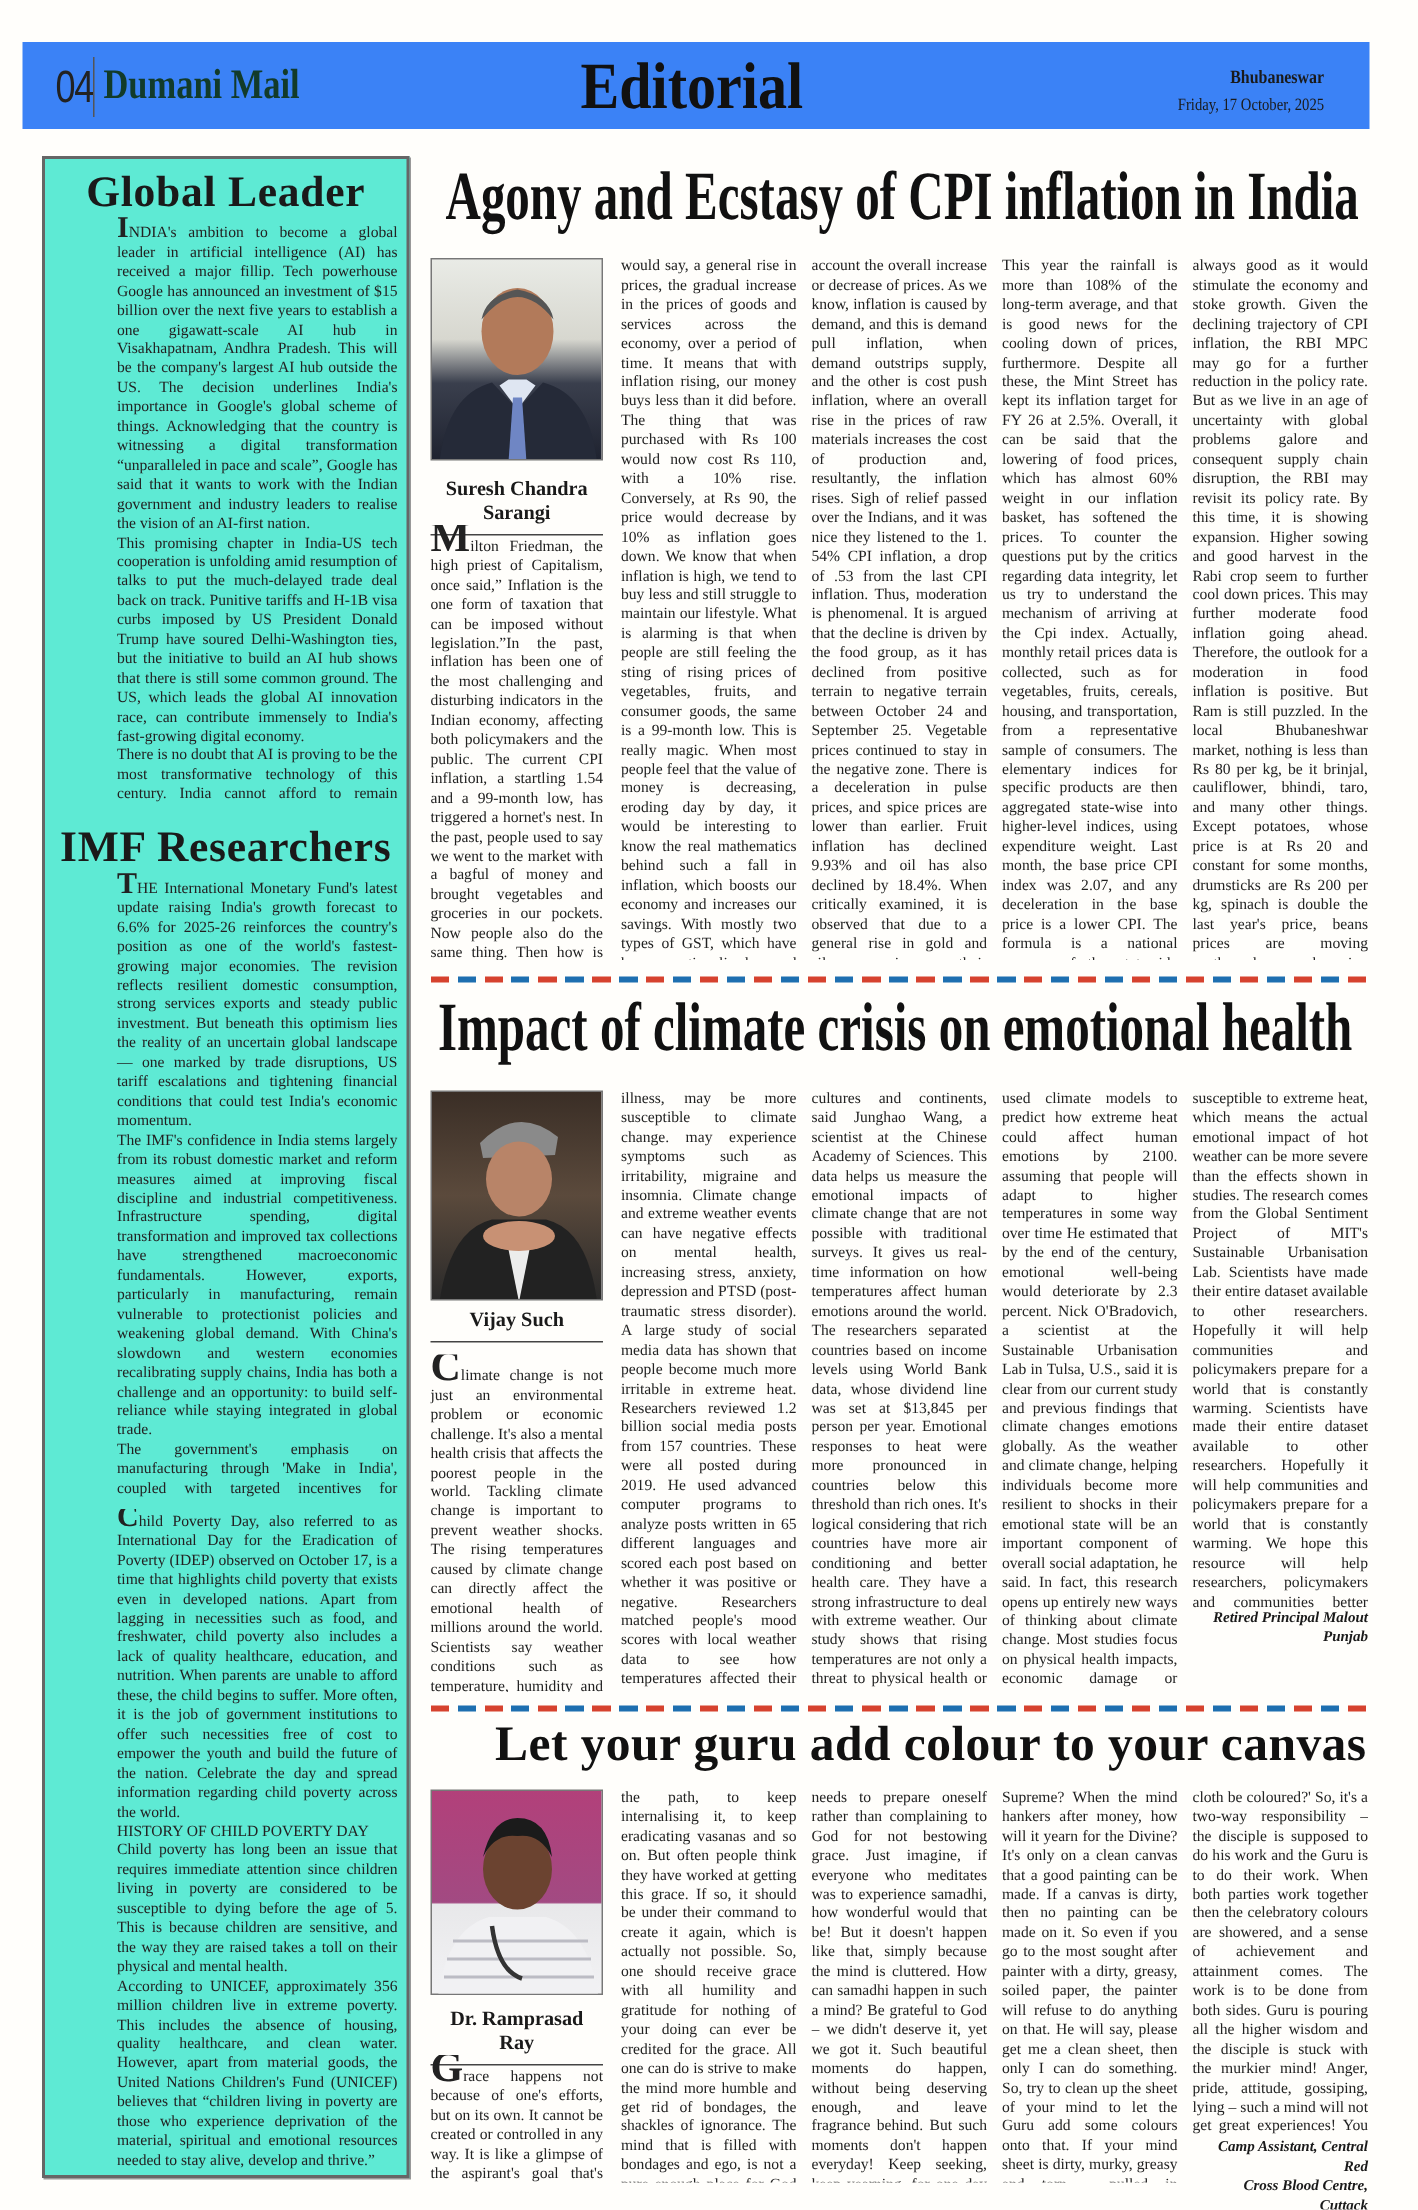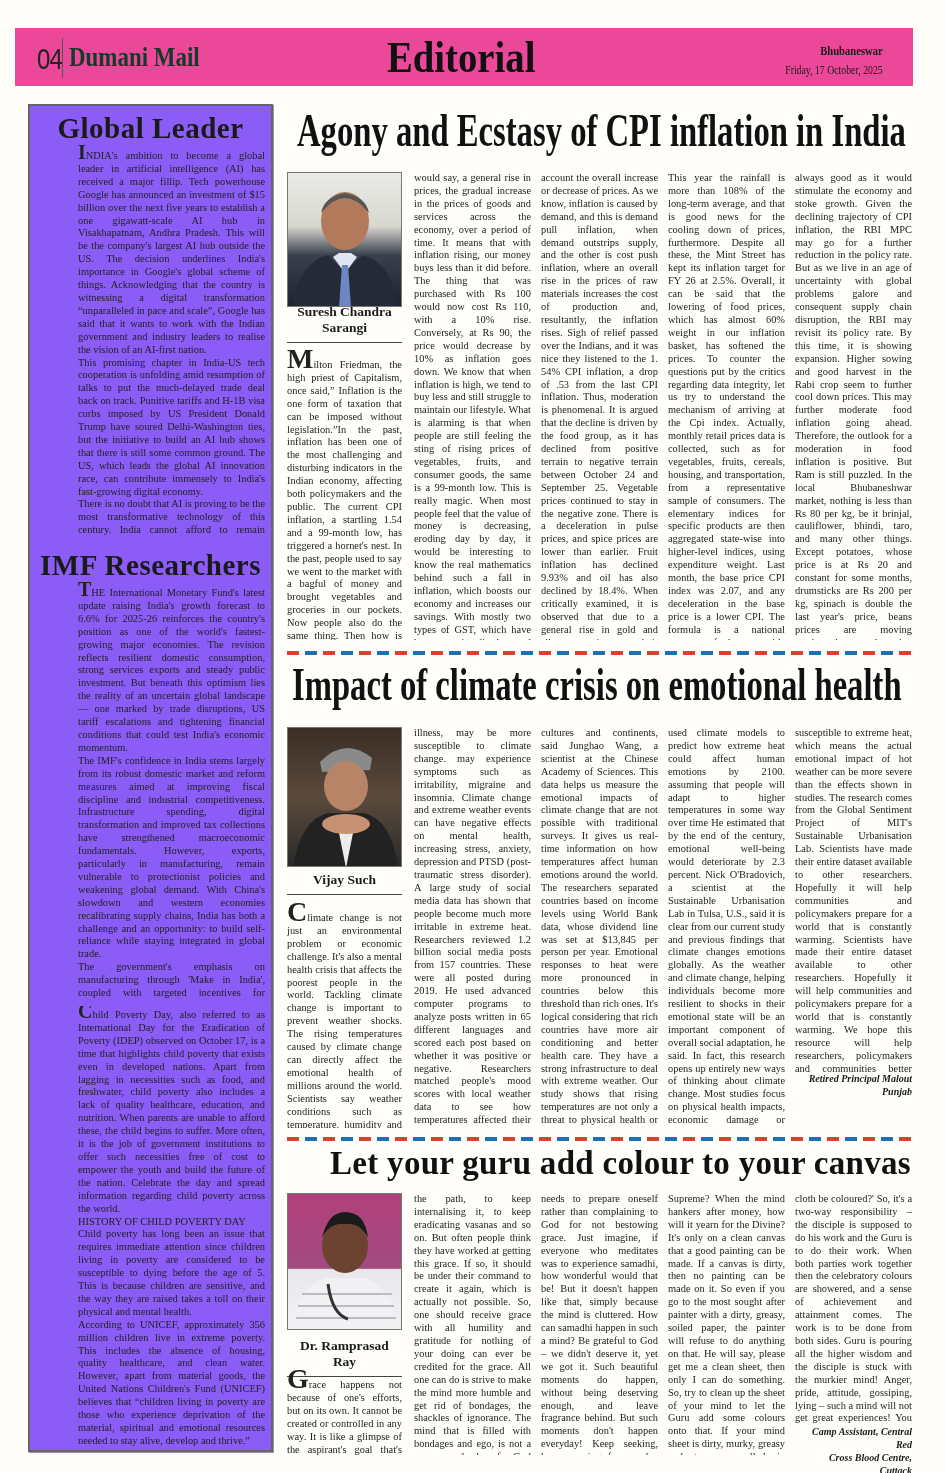--- a/index.html
+++ b/index.html
@@ -1,28 +1,28 @@
 <!DOCTYPE html>
 <html><head>
 <meta charset="utf-8">
 <style>
   * { box-sizing: border-box; margin: 0; padding: 0; }
   html, body { width: 945px; height: 1473px; background: #fffefb; overflow: hidden; }
   body { font-family: "Liberation Serif", serif; color: #1a1a1a; position: relative; }
 
-  .masthead { position: absolute; left: 15px; top: 28px; width: 898px; height: 58px; background: #ec4899; padding-left: 29px; }
+  .masthead { position: absolute; left: 15px; top: 28px; width: 898px; height: 58px; background: #3b82f6; padding-left: 29px; }
   .page-num { position: absolute; left: 22px; top: 14px; font-family: "Liberation Sans", sans-serif; font-size: 30px; font-weight: 300; color: #222; transform: scaleX(0.8); transform-origin: left; letter-spacing: -1px; }
   .mast-divider { position: absolute; left: 47px; top: 10px; width: 1px; height: 40px; background: #555; }
   .paper-name { position: absolute; left: 54px; top: 13px; font-family: "Liberation Serif", serif; font-weight: bold; font-size: 28px; color: #123b2a; transform: scaleX(0.82); transform-origin: left; white-space: nowrap; }
   .section-title { position: absolute; left: 372px; top: 4px; font-weight: bold; font-size: 44px; color: #111; transform: scaleX(0.88); transform-origin: left; white-space: nowrap; }
   .mast-right { position: absolute; right: 30px; top: 16px; text-align: right; }
   .city { font-weight: bold; font-size: 12.5px; transform: scaleX(0.85); transform-origin: right; }
   .date { font-size: 11.5px; margin-top: 5px; transform: scaleX(0.85); transform-origin: right; white-space: nowrap; }
 
-  .sidebar { position: absolute; left: 28px; top: 104px; width: 245px; height: 1348px; border: 2px solid #666; background: #8b5cf6; padding: 4px 6px; box-shadow: 1px 1px 0 #999; }
+  .sidebar { position: absolute; left: 28px; top: 104px; width: 245px; height: 1348px; border: 2px solid #666; background: #5eead4; padding: 4px 6px; box-shadow: 1px 1px 0 #999; }
   .sb-title { font-weight: bold; font-size: 29px; text-align: center; line-height: 32px; margin: 2px 0 3px; letter-spacing: 0.5px; }
   .sb-text { font-size: 10.4px; line-height: 12.9px; text-align: justify; color: #222; margin-left: 42px; }
   .sb-text p { margin: 0; }
   .dropcap { font-size: 20px; font-weight: bold; line-height: 10px; }
   .sec { overflow: hidden; }
 
   .headline { position: absolute; font-weight: bold; color: #111; white-space: nowrap; transform-origin: left; }
   .h1 { left: 297px; top: 104px; font-size: 46px; transform: scaleX(0.71); }
   .h2 { left: 292px; top: 658px; font-size: 46px; transform: scaleX(0.71); }
   .h3 { left: 330px; top: 1145px; font-size: 33px; transform: scaleX(1.0); letter-spacing: 0.3px; }
@@ -83,21 +83,21 @@
 <div class="headline h1">Agony and Ecstasy of CPI inflation in India</div>
 <div class="photo" style="left:287px;top:172px;width:115px;height:135px;background:linear-gradient(180deg,#e9ebe6 0%,#d7d7cf 40%,#3a3f4d 62%,#1f2330 100%)">
   <svg width="115" height="135" viewBox="0 0 115 135">
     <ellipse cx="57" cy="48" rx="24" ry="29" fill="#b27a5a"></ellipse>
     <path d="M33 40 Q57 10 81 40 Q78 24 57 20 Q36 24 33 40Z" fill="#555"></path>
     <path d="M5 135 Q10 90 40 82 L57 100 L74 82 Q105 90 110 135Z" fill="#252a38"></path>
     <path d="M45 84 L57 100 L69 84 L63 80 L51 80Z" fill="#dfe6f2"></path>
     <path d="M54 92 L60 92 L63 135 L51 135Z" fill="#6f86c4"></path>
   </svg>
 </div>
-<div class="byline" style="left:287px;top:304px;width:115px">Suresh Chandra Sarangi</div>
+<div class="byline" style="left:287px;top:318px;width:115px">Suresh Chandra Sarangi</div>
 <div class="col" style="left:287px;top:350px;width:115px;height:290px"><span class="dropcap">M</span><span>ilton Friedman, the high priest of Capitalism, once said,” Inflation is the one form of taxation that can be imposed without legislation.”In the past, inflation has been one of the most challenging and disturbing indicators in the Indian economy, affecting both policymakers and the public. The current CPI inflation, a startling 1.54 and a 99-month low, has triggered a hornet's nest. In the past, people used to say we went to the market with a bagful of money and brought vegetables and groceries in our pockets. Now people also do the same thing. Then how is the inflation index so rosy? Must be. It is the central statistical organisation, finding. It is official. Are our monetary and fiscal policies so well managed? What is, after all, a right index? How does it behave if there is an increase in the interest rate? What is a GDP deflator? The popular belief is, as economists</span></div>
 <div class="col" style="left:414px;top:172px;width:117px;height:468px">would say, a general rise in prices, the gradual increase in the prices of goods and services across the economy, over a period of time. It means that with inflation rising, our money buys less than it did before. The thing that was purchased with Rs 100 would now cost Rs 110, with a 10% rise. Conversely, at Rs 90, the price would decrease by 10% as inflation goes down. We know that when inflation is high, we tend to buy less and still struggle to maintain our lifestyle. What is alarming is that when people are still feeling the sting of rising prices of vegetables, fruits, and consumer goods, the same is a 99-month low. This is really magic. When most people feel that the value of money is decreasing, eroding day by day, it would be interesting to know the real mathematics behind such a fall in inflation, which boosts our economy and increases our savings. With mostly two types of GST, which have been rationalised and minimised, does it mean Acchedin is in the womb of the future? Let us try to understand how inflation is measured. It is calculated by the price changes in a basket of goods and services, by recording the changes in order to arrive at inflation. The sample in the basket is more important, with reference to their overall weight in the inflation matrix, and we shall analyse the logic of putting it in perspective. The national consumer price inflation is a broad measure that takes into</div>
 <div class="col" style="left:541px;top:172px;width:117px;height:468px">account the overall increase or decrease of prices. As we know, inflation is caused by demand, and this is demand pull inflation, when demand outstrips supply, and the other is cost push inflation, where an overall rise in the prices of raw materials increases the cost of production and, resultantly, the inflation rises. Sigh of relief passed over the Indians, and it was nice they listened to the 1. 54% CPI inflation, a drop of .53 from the last CPI inflation. Thus, moderation is phenomenal. It is argued that the decline is driven by the food group, as it has declined from positive terrain to negative terrain between October 24 and September 25. Vegetable prices continued to stay in the negative zone. There is a deceleration in pulse prices, and spice prices are lower than earlier. Fruit inflation has declined 9.93% and oil has also declined by 18.4%. When critically examined, it is observed that due to a general rise in gold and silver prices, their contribution was higher. In housing as well, there is a substantial pick up in September. Core CPI excluding gold is running at 3.28%. There was a decline of 2.1% in the prices of cereals. Record production in rice also witnessed a general slowdown in the prices of rice and wheat, which have gone down by 3.7% on September 25. Export restrictions have softened the prices, as per the given figures.</div>
 <div class="col" style="left:668px;top:172px;width:117px;height:468px">This year the rainfall is more than 108% of the long-term average, and that is good news for the cooling down of prices, furthermore. Despite all these, the Mint Street has kept its inflation target for FY 26 at 2.5%. Overall, it can be said that the lowering of food prices, which has almost 60% weight in our inflation basket, has softened the prices. To counter the questions put by the critics regarding data integrity, let us try to understand the mechanism of arriving at the Cpi index. Actually, monthly retail prices data is collected, such as for vegetables, fruits, cereals, housing, and transportation, from a representative sample of consumers. The elementary indices for specific products are then aggregated state-wise into higher-level indices, using expenditure weight. Last month, the base price CPI index was 2.07, and any deceleration in the base price is a lower CPI. The formula is a national average of the statewide figure arrived at. Therefore, the national average comes out less or more while aggregation is done. The formula for CPI =cost of market basket in current prices/current market base in base*100.With GST reforms, the CPI may further come down, and if the RBI reduces, then the CPI index would further move southward. Interestingly, the wholesale price index provides cheers at 0.13, provisional for September 2025. Some amount of inflation, economists say, 2% is</div>
 <div class="col" style="left:795px;top:172px;width:117px;height:468px">always good as it would stimulate the economy and stoke growth. Given the declining trajectory of CPI inflation, the RBI MPC may go for a further reduction in the policy rate. But as we live in an age of uncertainty with global problems galore and consequent supply chain disruption, the RBI may revisit its policy rate. By this time, it is showing expansion. Higher sowing and good harvest in the Rabi crop seem to further cool down prices. This may further moderate food inflation going ahead. Therefore, the outlook for a moderation in food inflation is positive. But Ram is still puzzled. In the local Bhubaneshwar market, nothing is less than Rs 80 per kg, be it brinjal, cauliflower, bhindi, taro, and many other things. Except potatoes, whose price is at Rs 20 and constant for some months, drumsticks are Rs 200 per kg, spinach is double the last year's price, beans prices are moving northwards, hovering around Rs 150, fruits prices are exorbitant as well. How does Ram reconcile this with the lowest CPI in 99 months? remains a dilemma. That is the difference between ground reality and CSO calculation. Some politicians say it is manipulated as the elections are ahead. But one thing is certain, Trump and his uttering” India is a dead economy” has been convincingly proved wrong. India is a performing economy, stepping up to reclaim its past glory and occupy the third-largest economy position in the near future, other things remaining constant.</div>
 
 <div class="divider" style="left:287px;top:651px;width:626px"></div>
 
 <div class="headline h2">Impact of climate crisis on emotional health</div>
 <div class="photo" style="left:287px;top:727px;width:115px;height:140px;background:linear-gradient(180deg,#3a2e26 0%,#5b4a3c 50%,#2a2a2a 100%)">

